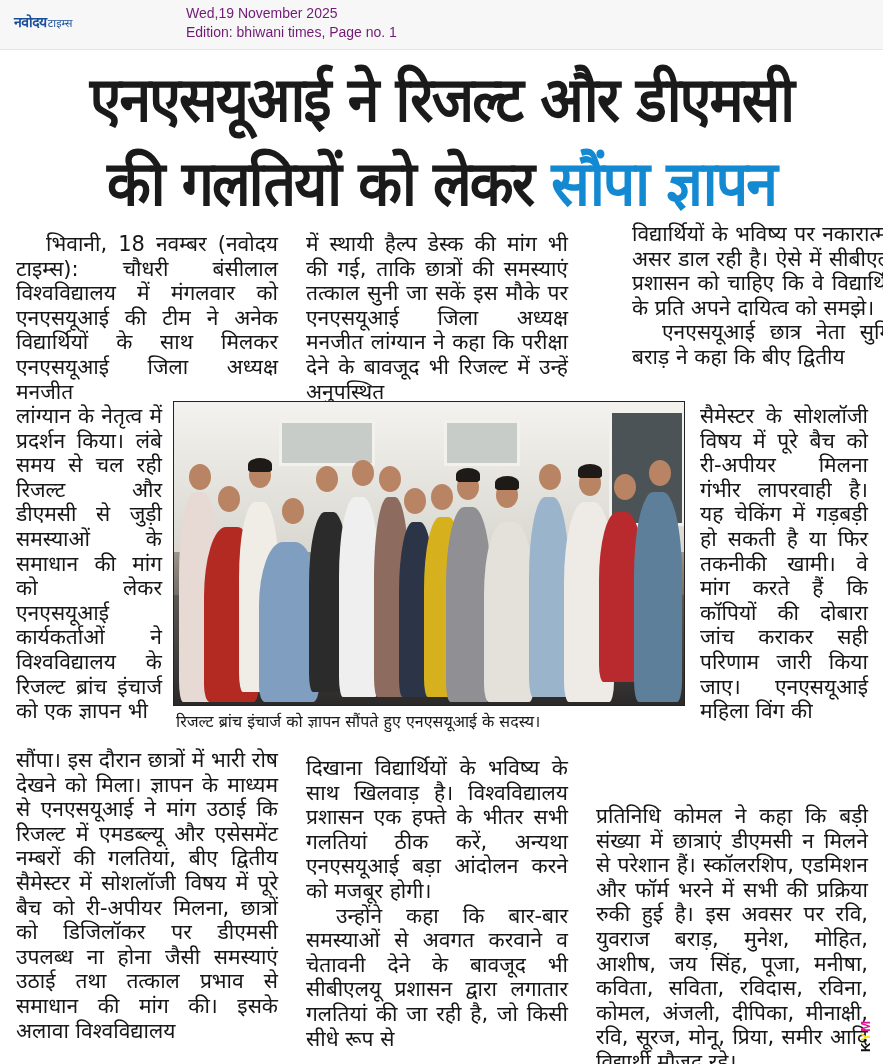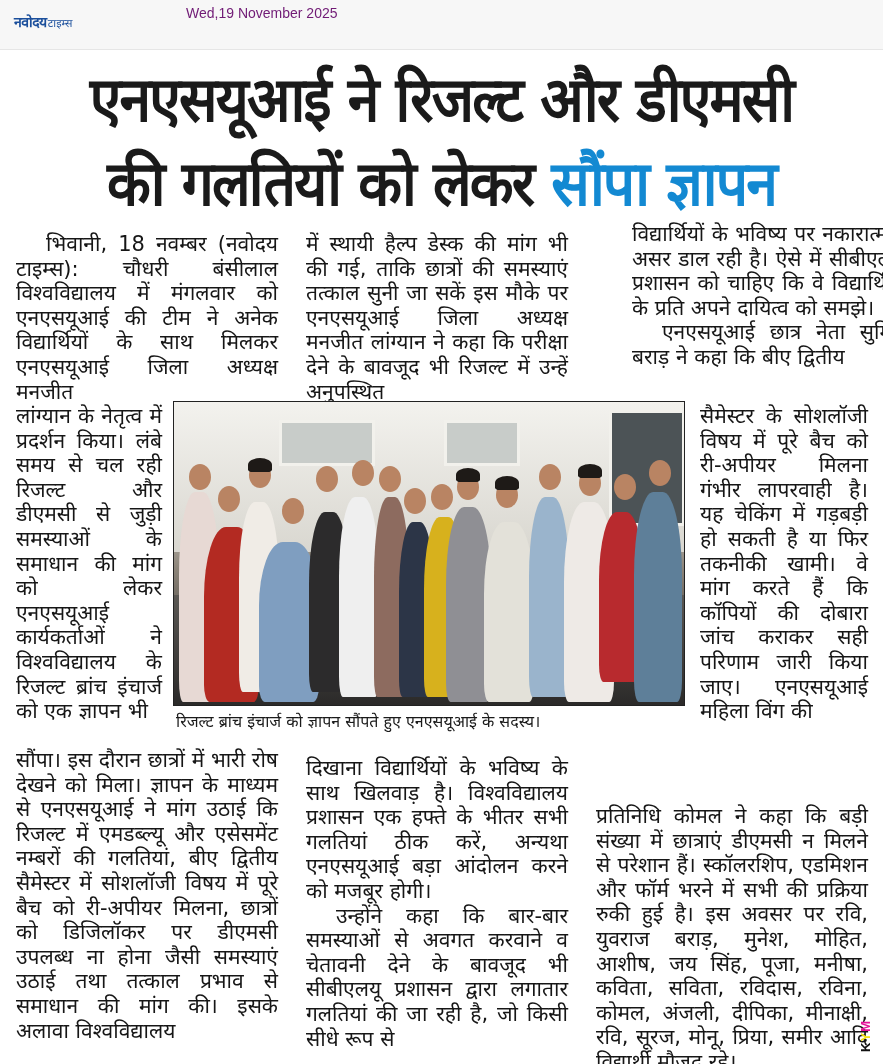--- a/index.html
+++ b/index.html
@@ -48,20 +48,21 @@
   </style>
 </head>
 <body>
 
 <div class="topbar">
   <div class="logo">
     <span class="main">नवोदय</span><span class="sub">टाइम्स</span>
   </div>
   <div class="meta">
     <div>Wed,19 November 2025</div>
+    <div>Edition: bhiwani times, Page no. 1</div>
   </div>
 </div>
 
 <div class="headline">
   <div>एनएसयूआई ने रिजल्ट और डीएमसी</div>
   <div><span>की गलतियों को लेकर </span><span class="accent">सौंपा ज्ञापन</span></div>
 </div>
 
 <div class="col" style="left:16px; top:232px; width:262px;">
   <p class="indent">भिवानी, 18 नवम्बर (नवोदय टाइम्स): चौधरी बंसीलाल विश्वविद्यालय में मंगलवार को एनएसयूआई की टीम ने अनेक विद्यार्थियों के साथ मिलकर एनएसयूआई जिला अध्यक्ष मनजीत</p>

